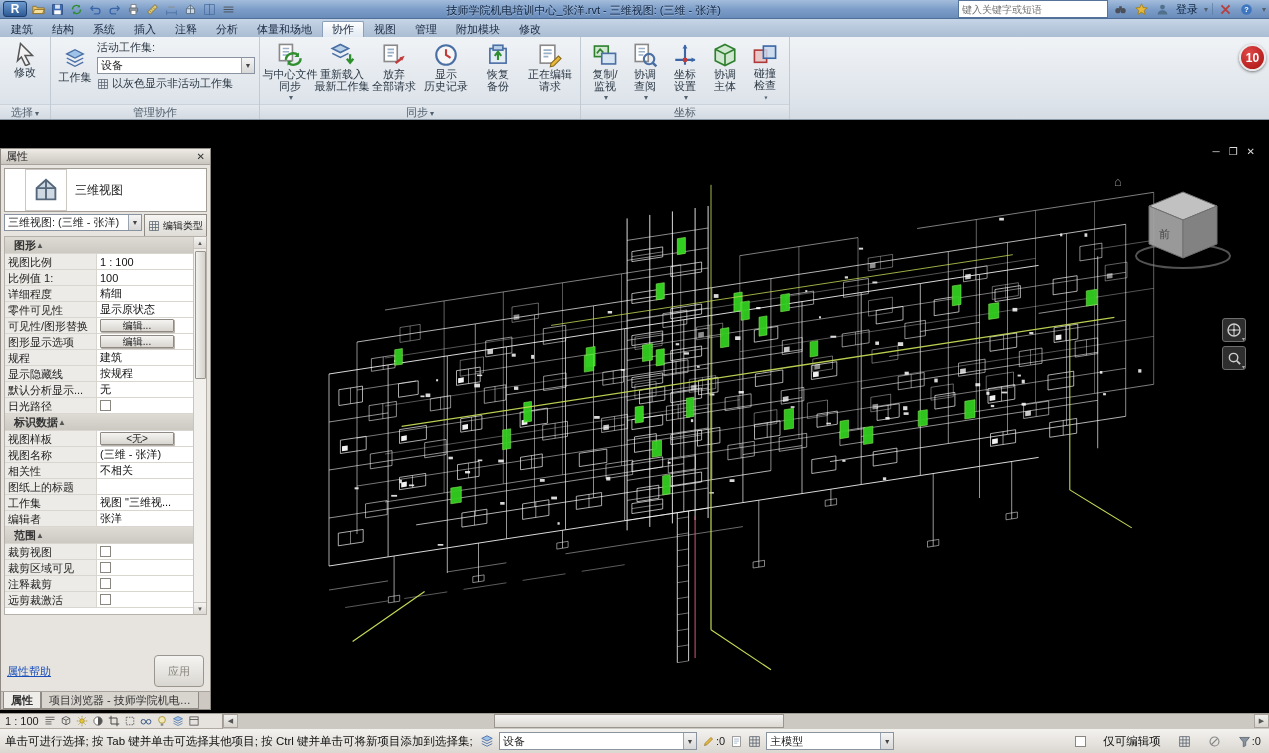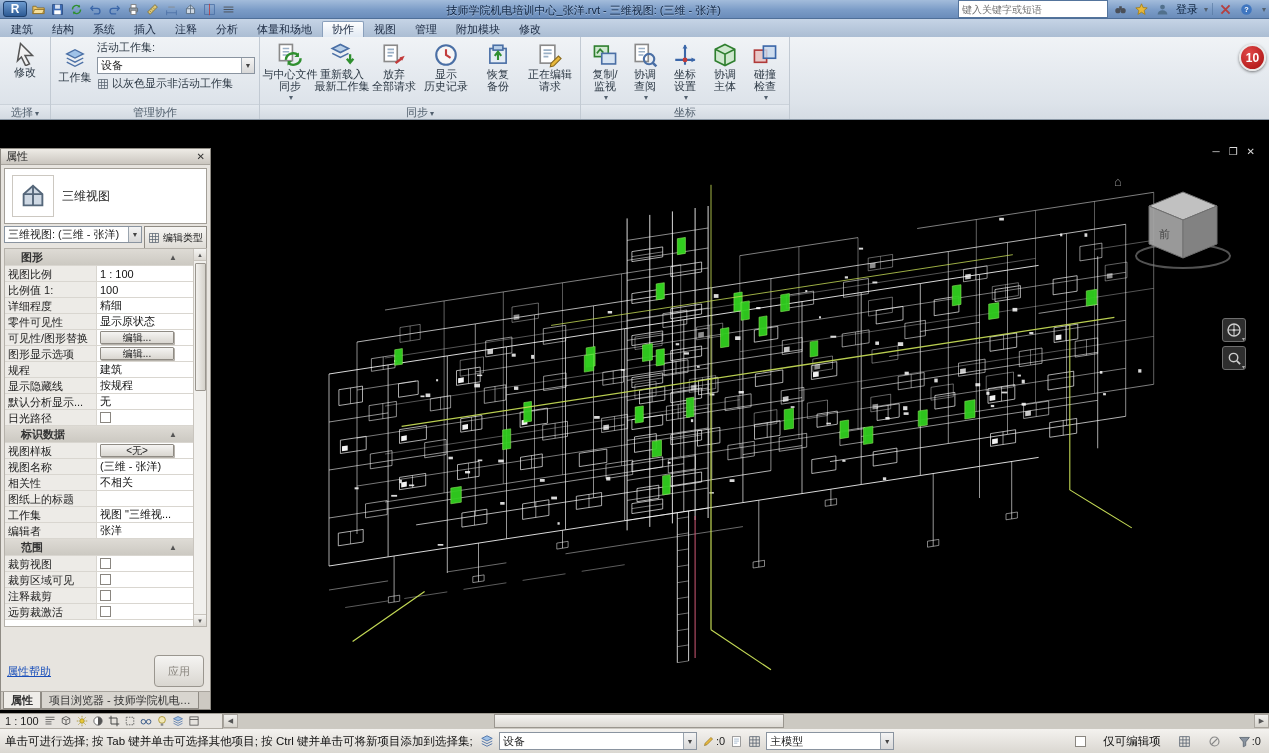--- a/index.html
+++ b/index.html
@@ -42,30 +42,30 @@
 #winctl{position:absolute;top:26px;right:14px;display:flex;gap:9px;color:#dcdcdc;font-size:10px;z-index:5}
 #winctl span{cursor:default}
 .navbtn{position:absolute;right:23px;width:24px;height:24px;background:#2e2e2e;border:1px solid #6e6e6e;border-radius:3px;display:flex;align-items:center;justify-content:center;z-index:5}
 #nav-wheel{top:198px}
 #nav-zoom{top:226px}
 .navbtn .fly{color:#aaa;position:absolute;right:0;bottom:-1px;font-size:6px}
 
 #palette{position:absolute;left:0;top:28px;width:211px;height:562px;background:#e7e4df;border:1px solid #8f8b84;display:flex;flex-direction:column;z-index:10}
 #pal-header{height:16px;background:linear-gradient(#eeebe6,#cac6bf);display:flex;align-items:center;padding:0 5px;font-size:11px;color:#1a1a1a;border-bottom:1px solid #a8a49d}
 #pal-close{margin-left:auto;color:#333;font-size:10px;cursor:default}
-#typebox{margin:3px 3px 2px;height:56px;background:#fff;border:1px solid #a39f98;display:flex;align-items:center;gap:8px;padding:7px}
+#typebox{margin:3px 3px 2px;height:44px;background:#fff;border:1px solid #a39f98;display:flex;align-items:center;gap:8px;padding:20px}
 #typeimg{width:42px;height:42px;border:1px solid #ccc8c1;display:flex;align-items:center;justify-content:center}
 #typelabel{font-size:12px;color:#222}
 #selrow{display:flex;margin:0 3px 3px;gap:2px;height:19px}
 #selcombo{flex:1}
 #edittype{display:flex;align-items:center;gap:3px;padding:11px 3px;background:linear-gradient(#f6f5f3,#dedbd5);border:1px solid #8f8b84;font-size:10px;color:#222;white-space:nowrap}
 #prop-wrap{display:flex;margin:0 3px;border:1px solid #b5b1aa;background:#fff;height:379px;overflow:hidden}
 #prop-table{flex:1;overflow:hidden}
 .prow{display:flex;height:16px;border-bottom:1px solid #d9d6d0;font-size:11px;align-items:stretch}
-.phead{background:linear-gradient(#dedbd5,#ccc9c2);align-items:center;padding:0 16px;font-weight:bold;color:#333;height:17px;justify-content:space-between}
+.phead{background:linear-gradient(#dedbd5,#ccc9c2);align-items:center;padding:0 9px;font-weight:bold;color:#333;height:17px;}
 .phead .collapse{font-size:8px;color:#555}
 .plabel{width:92px;background:#edebe7;border-right:1px solid #d9d6d0;padding:1px 3px;white-space:nowrap;overflow:hidden;color:#222}
 .pvalue{flex:1;padding:1px 3px;display:flex;align-items:center;white-space:nowrap;overflow:hidden;color:#111}
 .pbtn{min-width:74px;height:13px;font-size:10px;font-family:inherit;background:linear-gradient(#f5f4f2,#d9d6d0);border:1px solid #8f8b84;border-radius:1px;line-height:10px;box-shadow:1px 1px 0 #b5b1aa;color:#222}
 .pcheck{width:11px;height:11px;background:#fff;border:1px solid #8a8680;display:inline-block}
 #pscroll{width:13px;background:#f1f0ed;border-left:1px solid #c9c5be;display:flex;flex-direction:column;align-items:center}
 .sarr{width:13px;height:12px;font-size:6px;color:#555;display:flex;align-items:center;justify-content:center;background:linear-gradient(#f5f4f2,#dcd9d3);border-bottom:1px solid #c9c5be}
 .sarr:last-child{margin-top:auto;border-top:1px solid #c9c5be;border-bottom:none}
 #pthumb{width:11px;height:128px;margin-top:2px;background:linear-gradient(90deg,#f2f1ee,#d5d2cb);border:1px solid #9a968f;border-radius:1px}
 #palhelp{display:flex;align-items:center;padding:4px 6px;margin-top:auto}
@@ -418,21 +418,21 @@
         <div class="bigbtn" style="width: 40px;">
           <span class="ic">
             <svg viewBox="0 0 16 16" width="26" height="26">
               <path d="M8 1.5l6 3v7l-6 3-6-3v-7z" fill="#cfe8cf" stroke="#2f7f2f"></path>
               <path d="M2 4.5l6 3 6-3M8 7.5v7" fill="none" stroke="#2f7f2f"></path>
             </svg>
           </span>
           <div class="blbl">协调</div>
           <div class="blbl">主体</div>
         </div>
-        <div class="bigbtn" style="width: 40px;">
+        <div class="bigbtn" style="width: 40px; font-family: Liberation Mono, monospace;">
           <span class="ic">
             <svg viewBox="0 0 16 16" width="26" height="26">
               <rect x="1.5" y="5" width="7.5" height="7.5" fill="#e8c8c8" stroke="#b03a3a"></rect>
               <rect x="7" y="2.5" width="7.5" height="7.5" fill="#c8d8ec" fill-opacity="0.85" stroke="#3a66a8"></rect>
             </svg>
           </span>
           <div class="blbl">碰撞</div>
           <div class="blbl">检查</div>
           <span class="fly">▾</span>
         </div>

